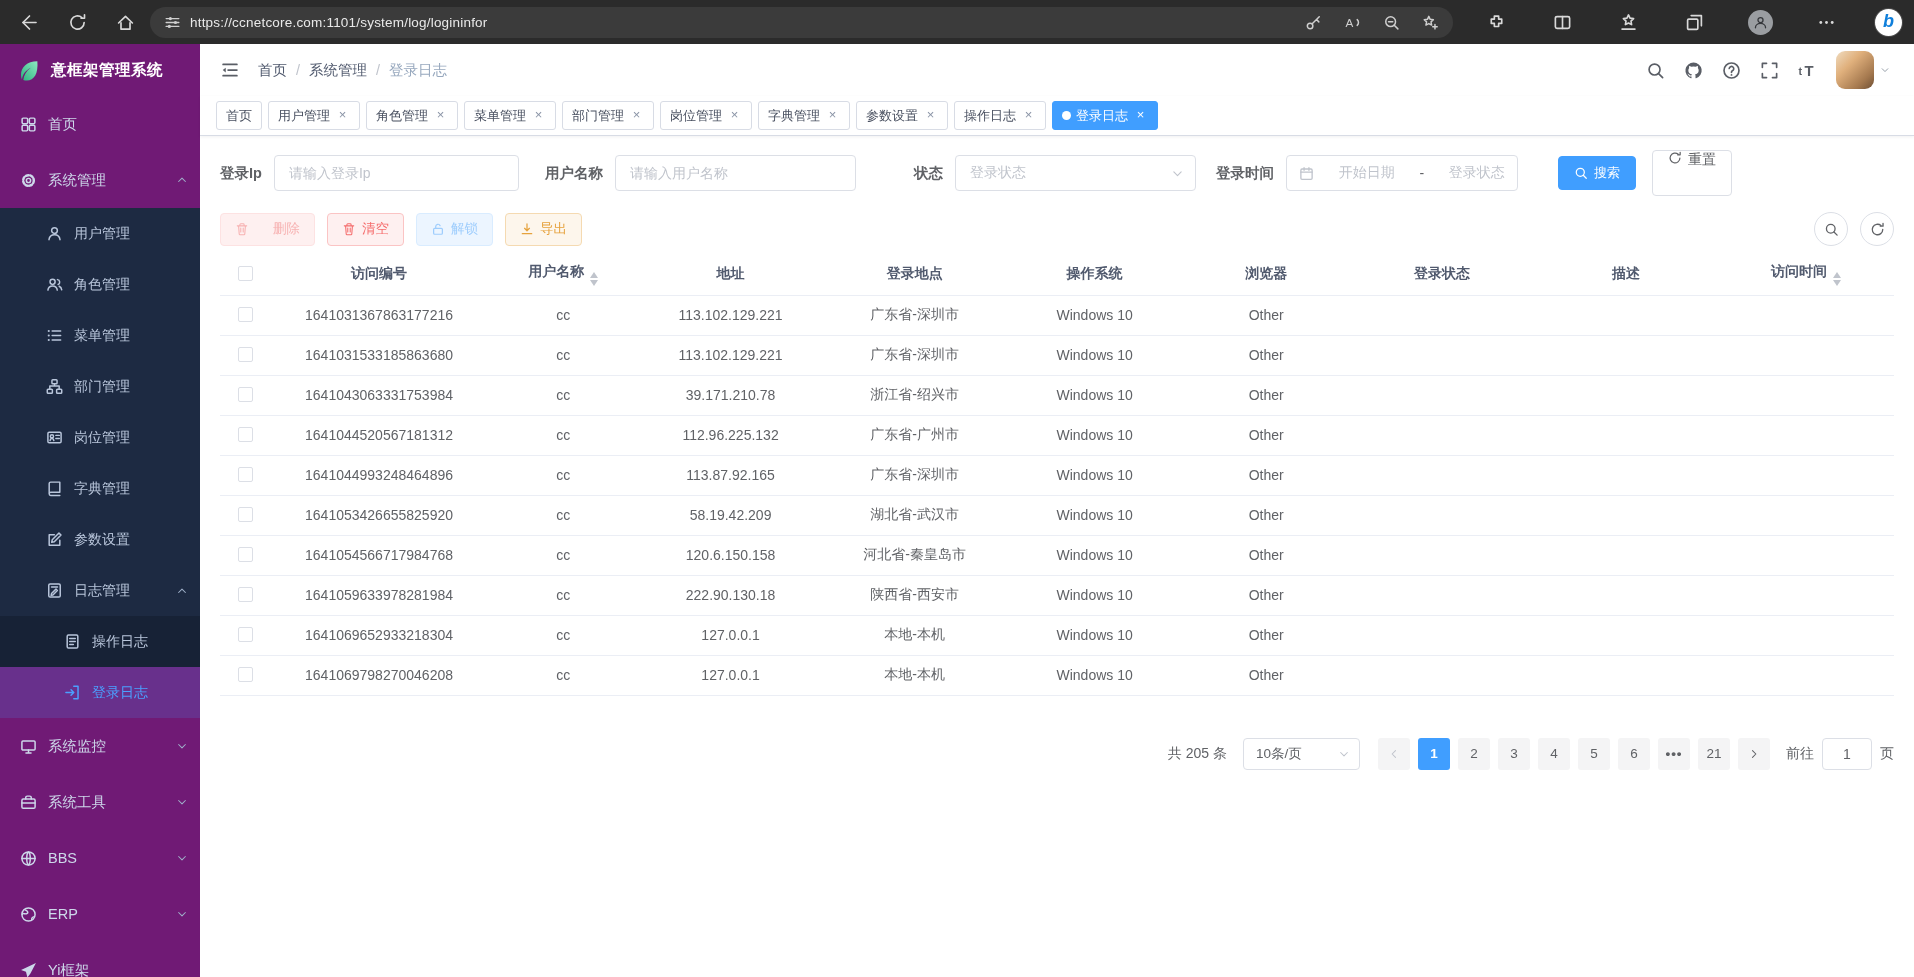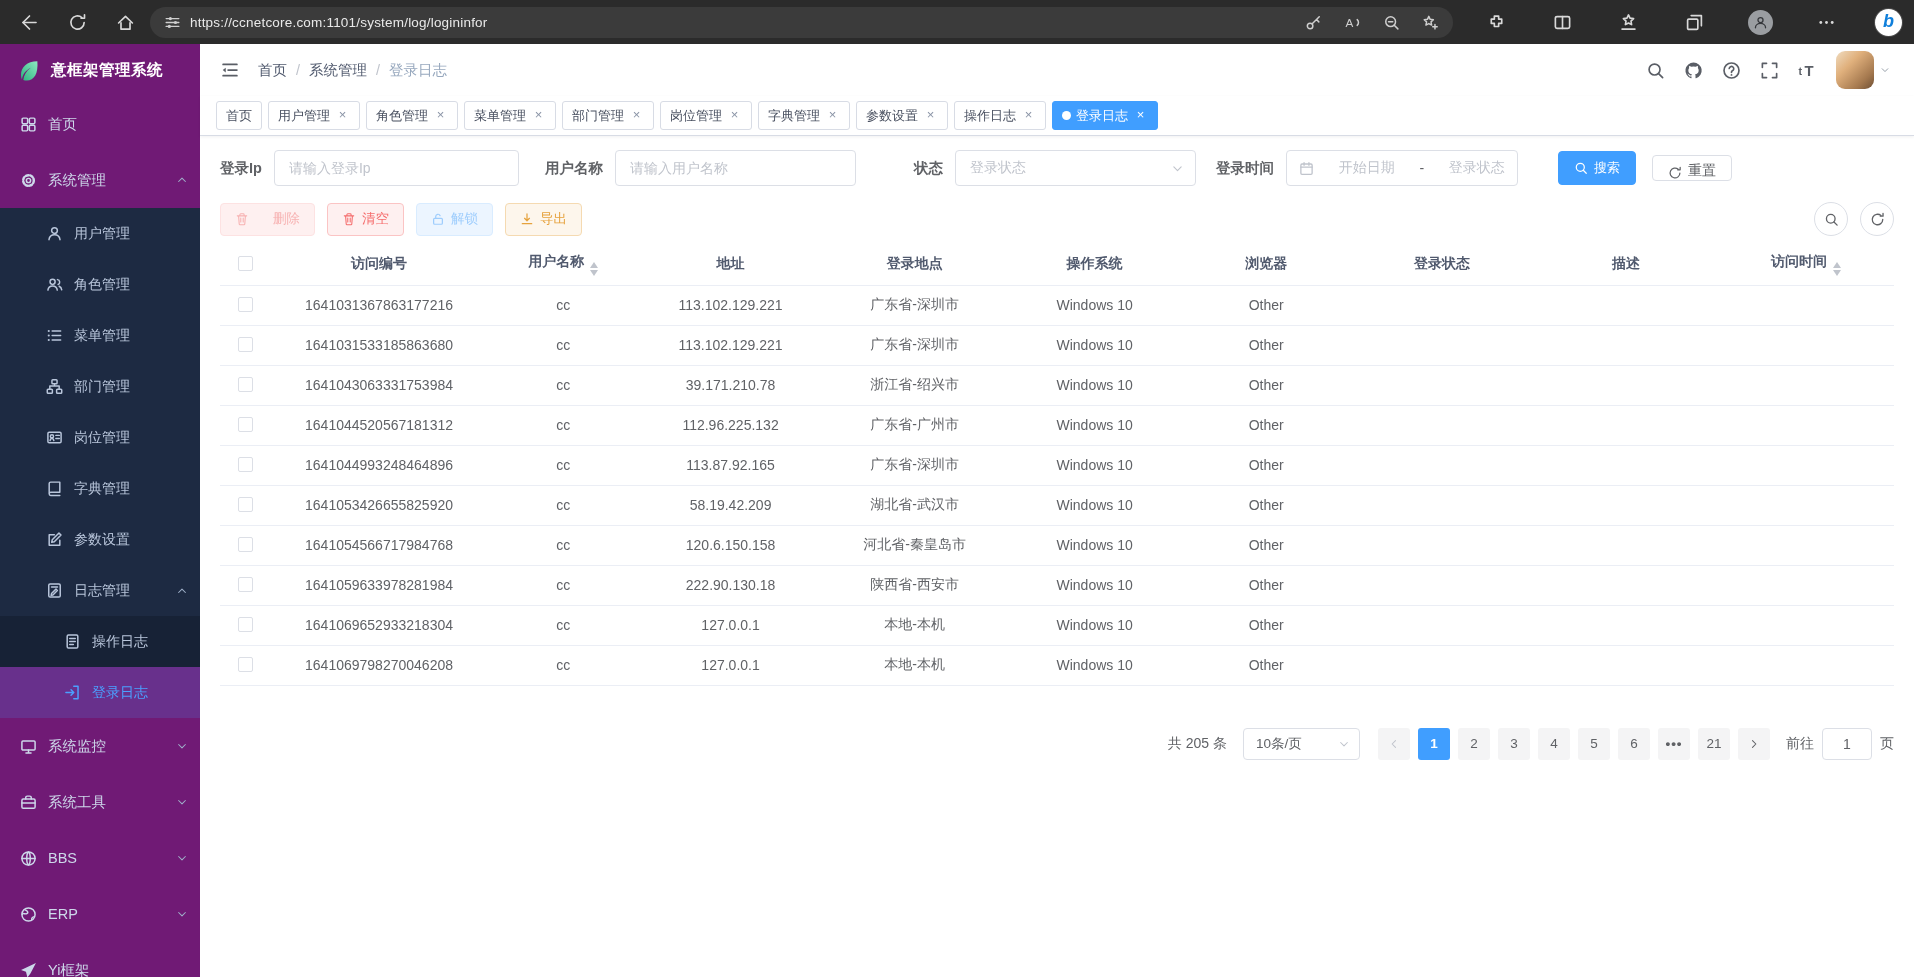--- a/index.html
+++ b/index.html
@@ -59,21 +59,21 @@
   .f-input{height:36px;border:1px solid #dcdfe6;border-radius:4px;padding:0 14px;font-size:14px;color:#606266;outline:none;font-family:inherit;background:#fff;}
   .f-input::placeholder{color:#c0c4cc;}
   .w245{width:245px;}.w241{width:241px;}
   .g1{margin-right:26px;}.g2{margin-right:58px;}.g3{margin-right:20px;}.g4{margin-right:40px;}
   .f-select{width:241px;height:36px;border:1px solid #dcdfe6;border-radius:4px;display:flex;align-items:center;justify-content:space-between;padding:0 11px 0 14px;cursor:pointer;background:#fff;}
   .ph{font-size:14px;color:#c0c4cc;}
   .sel-caret{color:#c0c4cc;display:flex;}
   .f-date{width:232px;height:36px;border:1px solid #dcdfe6;border-radius:4px;display:flex;align-items:center;justify-content:space-between;padding:0 12px;background:#fff;cursor:pointer;}
   .rsep{color:#606266;font-size:14px;}
   .btn-search{height:34px;padding:0 15px;background:#409eff;border:1px solid #409eff;color:#fff;border-radius:4px;display:inline-flex;align-items:center;gap:6px;font-size:13px;cursor:pointer;font-family:inherit;}
-  .btn-reset{height:26px;padding:0 15px;background:#fff;border:1px solid #dcdfe6;color:#606266;border-radius:4px;display:inline-flex;align-items:flex-end;gap:6px;font-size:14px;cursor:pointer;margin-left:16px;font-family:inherit;}
+  .btn-reset{height:46px;padding:0 15px;background:#fff;border:1px solid #dcdfe6;color:#606266;border-radius:4px;display:inline-flex;align-items:flex-start;gap:6px;font-size:14px;cursor:pointer;margin-left:16px;font-family:inherit;}
 
   .toolbar-row{display:flex;align-items:center;margin-bottom:8px;}
   .btn-plain{height:33px;padding:0 14px;border-radius:4px;display:inline-flex;align-items:center;gap:6px;font-size:13.5px;cursor:pointer;margin-right:12px;font-family:inherit;}
   .b-del{background:#fef0f0;border:1px solid #fde2e2;color:#f7b1b1;gap:24px;}
   .b-clear{background:#fef0f0;border:1px solid #fbc4c4;color:#f56c6c;}
   .b-unlock{background:#ecf5ff;border:1px solid #d9ecff;color:#9ecdfd;}
   .b-export{background:#fdf6ec;border:1px solid #f5dab1;color:#e6a23c;}
   .tool-circles{margin-left:auto;display:flex;gap:12px;}
   .circle-btn{width:34px;height:34px;border-radius:50%;border:1px solid #dcdfe6;color:#606266;display:flex;align-items:center;justify-content:center;cursor:pointer;background:#fff;}
 

